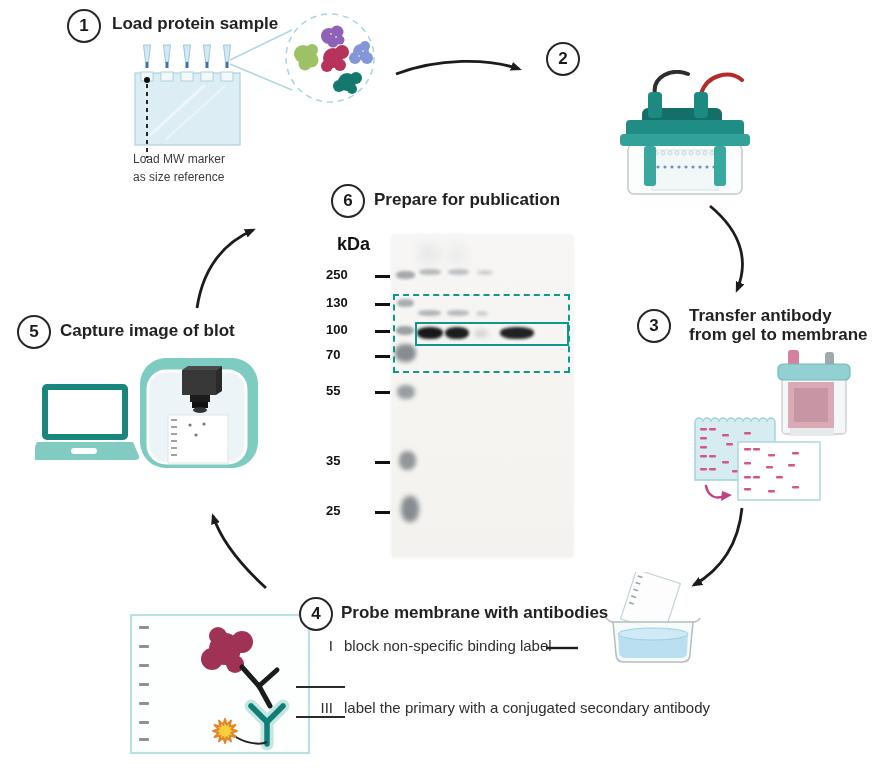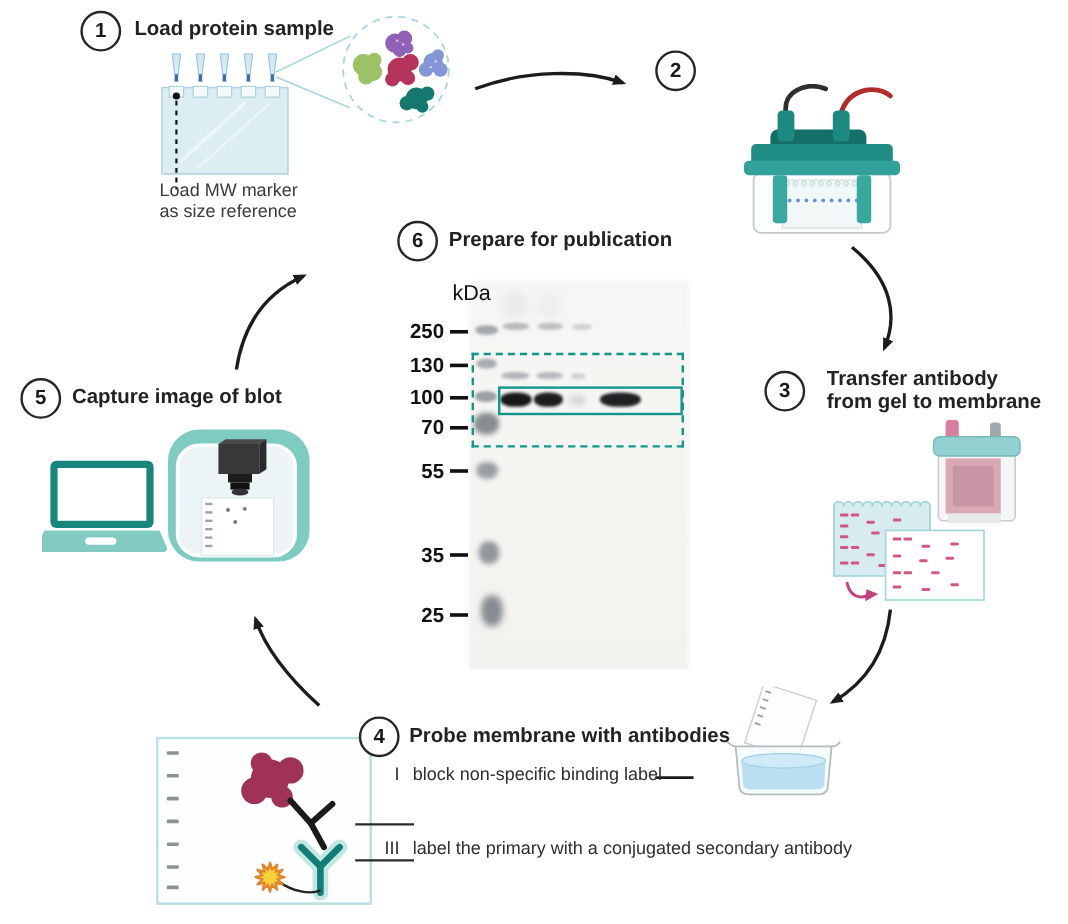--- a/index.html
+++ b/index.html
@@ -3,26 +3,26 @@
 <meta charset="utf-8">
 <style>
   html,body{margin:0;padding:0;background:#fff;}
   #canvas{position:relative;width:890px;height:770px;background:#fff;overflow:hidden;
           font-family:"Liberation Sans",sans-serif;}
   .step-badge{position:absolute;width:30px;height:30px;border:2px solid #262626;border-radius:50%;
               background:#fff;display:flex;align-items:center;justify-content:center;
               font-weight:700;font-size:17px;color:#1a1a1a;z-index:6;}
   .step-label{position:absolute;font-weight:700;font-size:17px;color:#222;
               white-space:pre-line;line-height:19px;z-index:6;}
-  .note{position:absolute;font-size:15px;color:#3a3a3a;line-height:18px;white-space:pre-line;z-index:6;}
+  .note{position:absolute;font-size:12px;color:#3a3a3a;line-height:18px;white-space:pre-line;z-index:6;}
   .ab-row{position:absolute;font-size:15px;color:#2e2e2e;z-index:6;display:flex;}
   .ab-num{display:inline-block;width:34px;text-align:right;margin-right:11px;flex:none;}
-  .mw-label{position:absolute;width:44px;text-align:right;font-weight:700;font-size:17px;color:#111;z-index:6;}
+  .mw-label{position:absolute;width:44px;font-weight:700;font-size:13px;color:#111;z-index:6;}
   .mw-tick{position:absolute;width:15px;height:2.5px;background:#111;z-index:6;}
-  .kda{position:absolute;font-weight:400;font-size:18px;color:#111;z-index:6;margin-left:40px;}
+  .kda{position:absolute;font-weight:700;font-size:18px;color:#111;z-index:6;}
   .blot-sheet{position:absolute;left:392px;top:235px;width:181px;height:322px;
               background:linear-gradient(180deg,#f7f6f4 0%,#f5f4f1 60%,#f3f2ef 100%);
               box-shadow:0 0 4px rgba(0,0,0,0.08);z-index:2;}
   .band{position:absolute;border-radius:45%;}
   .dashed-box{position:absolute;left:1px;top:59px;width:173px;height:75px;
               border:2px dashed #0f978c;z-index:4;}
   .solid-box{position:absolute;left:23px;top:87px;width:150px;height:20px;
              border:2.5px solid #0f978c;z-index:4;}
   svg.icon{position:absolute;z-index:3;}
   svg.overlay{position:absolute;left:0;top:0;z-index:5;pointer-events:none;}

